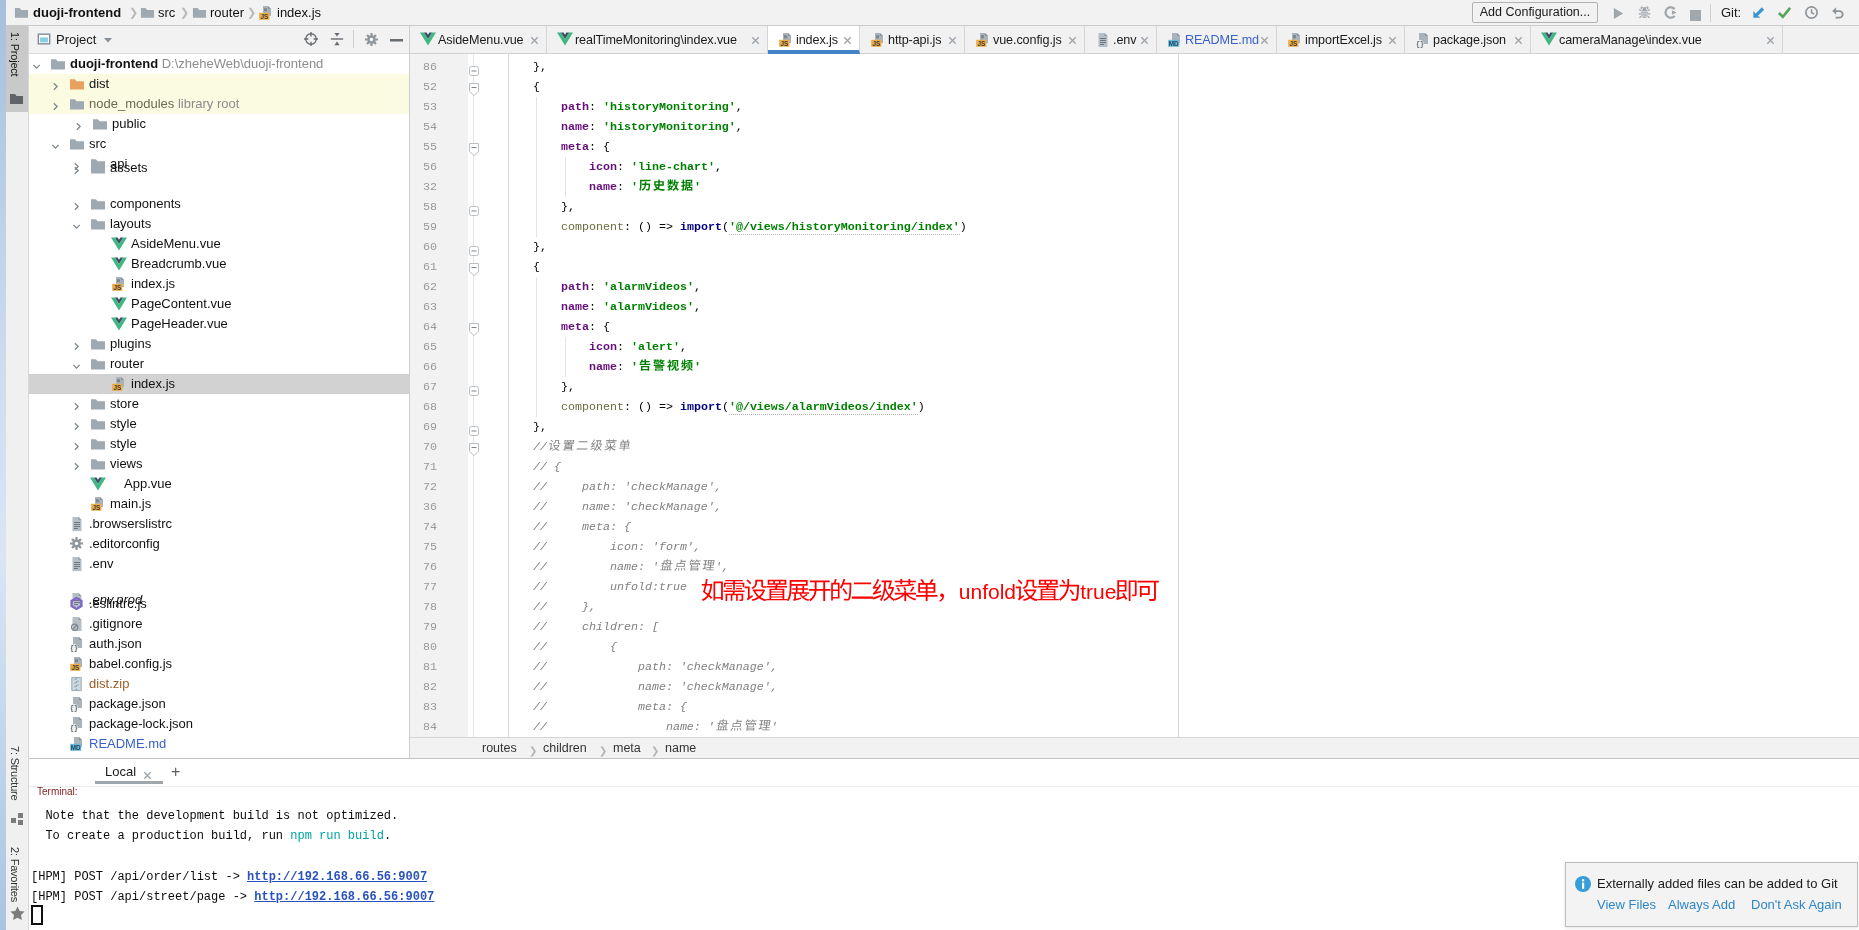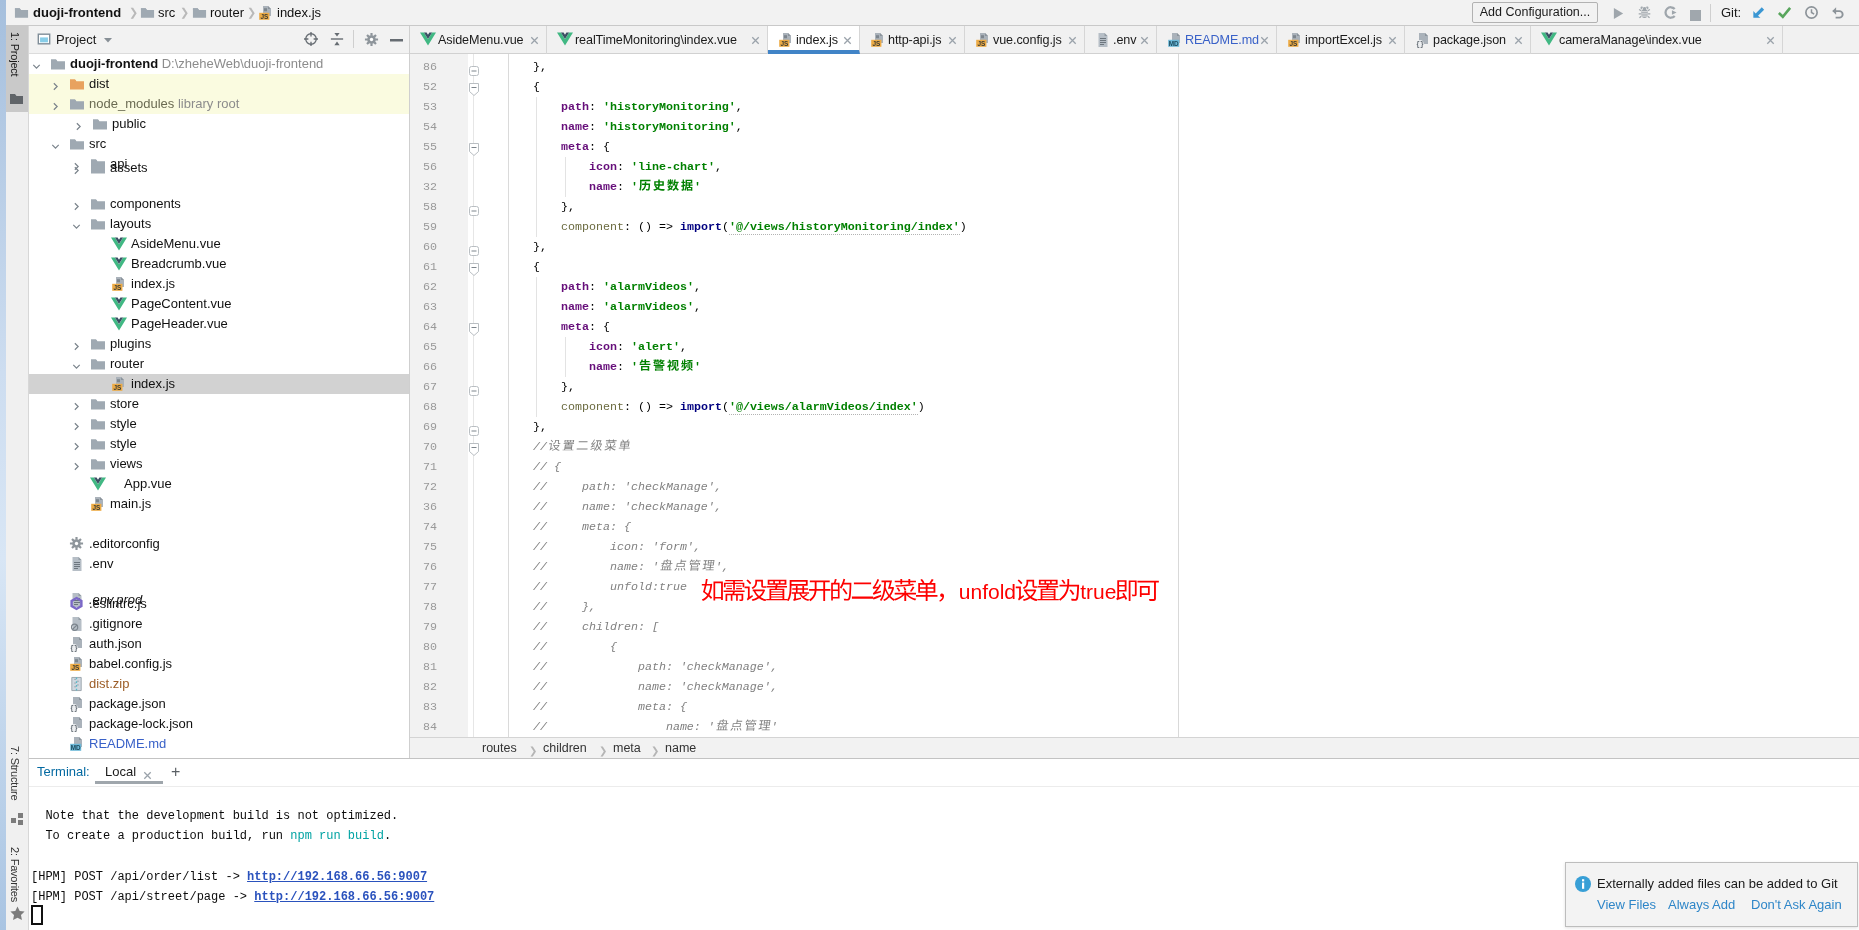--- a/index.html
+++ b/index.html
@@ -409,20 +409,30 @@
     </div>
     <div class="trow" style="top:440px;">
       <span class="ic" style="left:61px;top:2px"><svg width="16" height="16" viewBox="0 0 16 16">
           <path fill="#aab2ba" d="M5 1 h5 l3 3 v7 H5 z"></path>
           <path fill="#8b949c" d="M10 1 l3 3 h-3 z"></path>
           <path fill="#7d868e" d="M6 3.2h3v3H6z"></path>
           <rect x="1.2" y="7.8" width="10.2" height="7" fill="#edab45"></rect>
           <text x="6.3" y="13.6" font-family="Liberation Sans" font-size="6.4" font-weight="bold" fill="#3b3b33" text-anchor="middle">JS</text>
         </svg></span>
       <span class="lb" style="left:81px;color:#111">main.js</span>
+    </div>
+    <div class="trow" style="top:460px;">
+      <span class="ic" style="left:40px;top:2px"><svg width="16" height="16" viewBox="0 0 16 16">
+          <path fill="#b6bec6" d="M3.5 1 h6 l3 3 v11 h-9 z"></path>
+          <path fill="#929ba3" d="M9.5 1 l3 3 h-3 z"></path>
+          <g stroke="#6d767e" stroke-width="1">
+            <path d="M5 6.5h6M5 8.5h6M5 10.5h6M5 12.5h4"></path>
+          </g>
+        </svg></span>
+      <span class="lb" style="left:60px;color:#111">.browserslistrc</span>
     </div>
     <div class="trow" style="top:480px;">
       <span class="ic" style="left:40px;top:2px"><svg width="15" height="15" viewBox="0 0 16 16">
           <g fill="#8e959b">
             <circle cx="8" cy="8" r="4.6"></circle>
             <g stroke="#8e959b" stroke-width="2.3">
               <path d="M8 1v3M8 12v3M1 8h3M12 8h3M3.2 3.2l2 2M10.8 10.8l2 2M12.8 3.2l-2 2M5.2 10.8l-2 2"></path>
             </g>
           </g>
           <circle cx="8" cy="8" r="1.8" fill="#fff"></circle>
@@ -851,21 +861,21 @@
 <div class="abs ebread">
     <span class="abs" style="left:72px">routes</span>
     <span class="abs" style="left:119px;color:#b5b5b5;font-size:10px;top:3px">❯</span>
     <span class="abs" style="left:133px">children</span>
     <span class="abs" style="left:189px;color:#b5b5b5;font-size:10px;top:3px">❯</span>
     <span class="abs" style="left:203px">meta</span>
     <span class="abs" style="left:241px;color:#b5b5b5;font-size:10px;top:3px">❯</span>
     <span class="abs" style="left:255px">name</span>
   </div>
 <div class="abs term"></div>
-<span class="abs" style="left:37px;top:764px;font-size:13px;color:#0369a1">Terminal:</span>
+<span class="abs" style="left:37px;top:786px;font-size:10px;color:#7f1d1d">Terminal:</span>
 <span class="abs" style="left:105px;top:764px;font-size:13px;color:#1a1a1a">Local</span>
 <span class="abs" style="left:142px;top:767px"><svg width="11" height="11" viewBox="0 0 12 12">
       <path stroke="#9aa2aa" stroke-width="1.4" d="M2.5 2.5 9.5 9.5 M9.5 2.5 2.5 9.5"></path>
     </svg></span>
 <div class="abs" style="left:95px;top:781px;width:68px;height:3px;background:#9fa6ac"></div>
 <span class="abs" style="left:171px;top:763px;font-size:16px;color:#5a5f64">+</span>
 <div class="abs" style="left:29px;top:786px;width:1830px;height:1px;background:#ececec"></div>
 <div class="tline" style="top:806px">  Note that the development build is not optimized.</div>
 <div class="tline" style="top:826px">  To create a production build, run <span style="color:#00a3a3">npm run build</span>.</div>
 <div class="tline" style="top:867px">[HPM] POST /api/order/list -&gt; <span style="color:#2a52bd;font-weight:bold;text-decoration:underline">http://192.168.66.56:9007</span></div>

